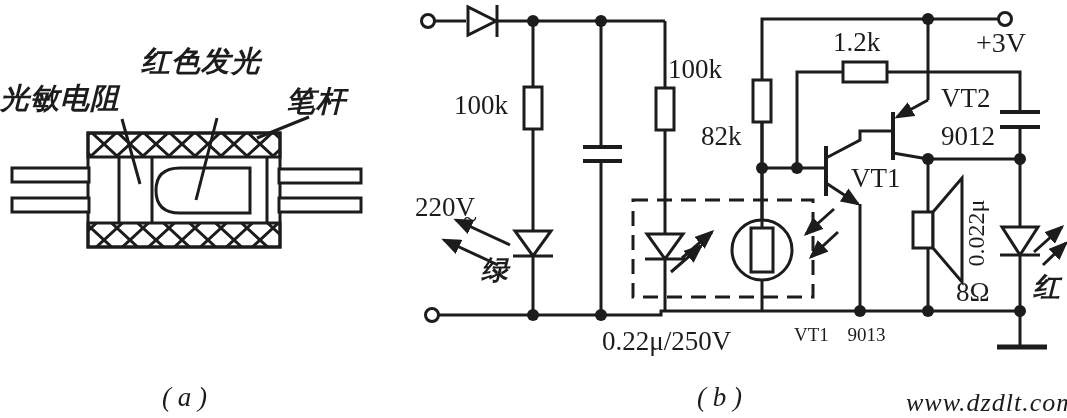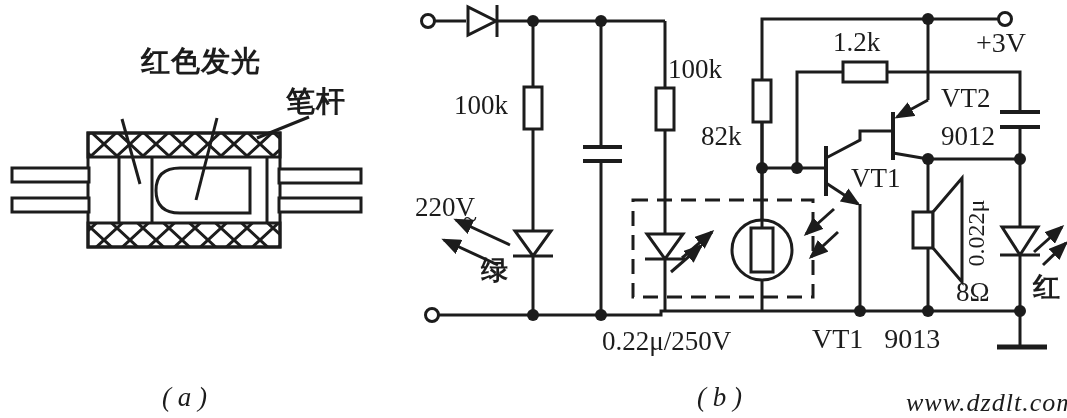--- a/index.html
+++ b/index.html
@@ -5,21 +5,21 @@
   html,body{margin:0;padding:0;background:#e8e8e8;}
   #stage{
     position:relative;width:1067px;height:418px;background:#ffffff;
     overflow:hidden;font-family:"Liberation Serif",serif;color:#1c1c1c;
   }
   #lineart{position:absolute;left:0;top:0;}
   .lbl{
     position:absolute;white-space:nowrap;color:#1c1c1c;
     font-family:"Liberation Serif",serif;line-height:1;
   }
-  .cjk{font-weight:600;letter-spacing:1px;}
+  .cjk{font-weight:600;letter-spacing:1px;font-style:italic;}
   .ital{font-style:italic;}
   .rot{transform:rotate(-90deg);transform-origin:center;text-align:center;}
   .wmark{font-style:italic;letter-spacing:1px;}
 </style>
 </head>
 <body>
 
 <div id="stage">
 
   <svg id="lineart" width="1067" height="418" viewBox="0 0 1067 418">
@@ -174,36 +174,37 @@
         <circle cx="1020" cy="159" r="6"></circle>
         <circle cx="533" cy="315" r="6"></circle>
         <circle cx="601" cy="315" r="6"></circle>
         <circle cx="860" cy="311" r="6"></circle>
         <circle cx="928" cy="311" r="6"></circle>
         <circle cx="1020" cy="311" r="6"></circle>
       </g>
     </g>
   </svg>
 
+  <span class="lbl cjk" style="left:0px;top:84px;font-size:29px">光敏电阻</span>
   <span class="lbl cjk" style="left:141px;top:47px;font-size:29px">红色发光</span>
   <span class="lbl cjk" style="left:286px;top:87px;font-size:29px">笔杆</span>
   <span class="lbl ital" style="left:162px;top:384px;font-size:27px">( a )</span>
 
   <span class="lbl" style="left:454px;top:92px;font-size:27px">100k</span>
   <span class="lbl" style="left:668px;top:56px;font-size:27px">100k</span>
   <span class="lbl" style="left:415px;top:194px;font-size:27px">220V</span>
   <span class="lbl" style="left:463px;top:206px;font-size:26px">~</span>
   <span class="lbl cjk" style="left:481px;top:257px;font-size:27px">绿</span>
   <span class="lbl" style="left:602px;top:328px;font-size:27px">0.22μ/250V</span>
   <span class="lbl" style="left:701px;top:123px;font-size:27px">82k</span>
   <span class="lbl" style="left:833px;top:29px;font-size:27px">1.2k</span>
   <span class="lbl" style="left:851px;top:165px;font-size:27px">VT1</span>
   <span class="lbl" style="left:941px;top:85px;font-size:27px">VT2</span>
   <span class="lbl" style="left:941px;top:123px;font-size:27px">9012</span>
-  <span class="lbl" style="left:812px;top:325px;font-size:28px;word-spacing:14px">VT1 9013</span>
+  <span class="lbl" style="left:794px;top:325px;font-size:19px;word-spacing:14px">VT1 9013</span>
   <span class="lbl rot" style="left:930px;top:221px;width:92px;font-size:24px">0.022μ</span>
   <span class="lbl" style="left:956px;top:279px;font-size:27px">8Ω</span>
   <span class="lbl cjk" style="left:1033px;top:274px;font-size:27px">红</span>
   <span class="lbl" style="left:976px;top:29px;font-size:28px">+3V</span>
   <span class="lbl ital" style="left:697px;top:384px;font-size:27px">( b )</span>
 
   <span class="lbl wmark" style="left:906px;top:390px;font-size:26px">www.dzdlt.com</span>
 </div>
 
 </body></html>

